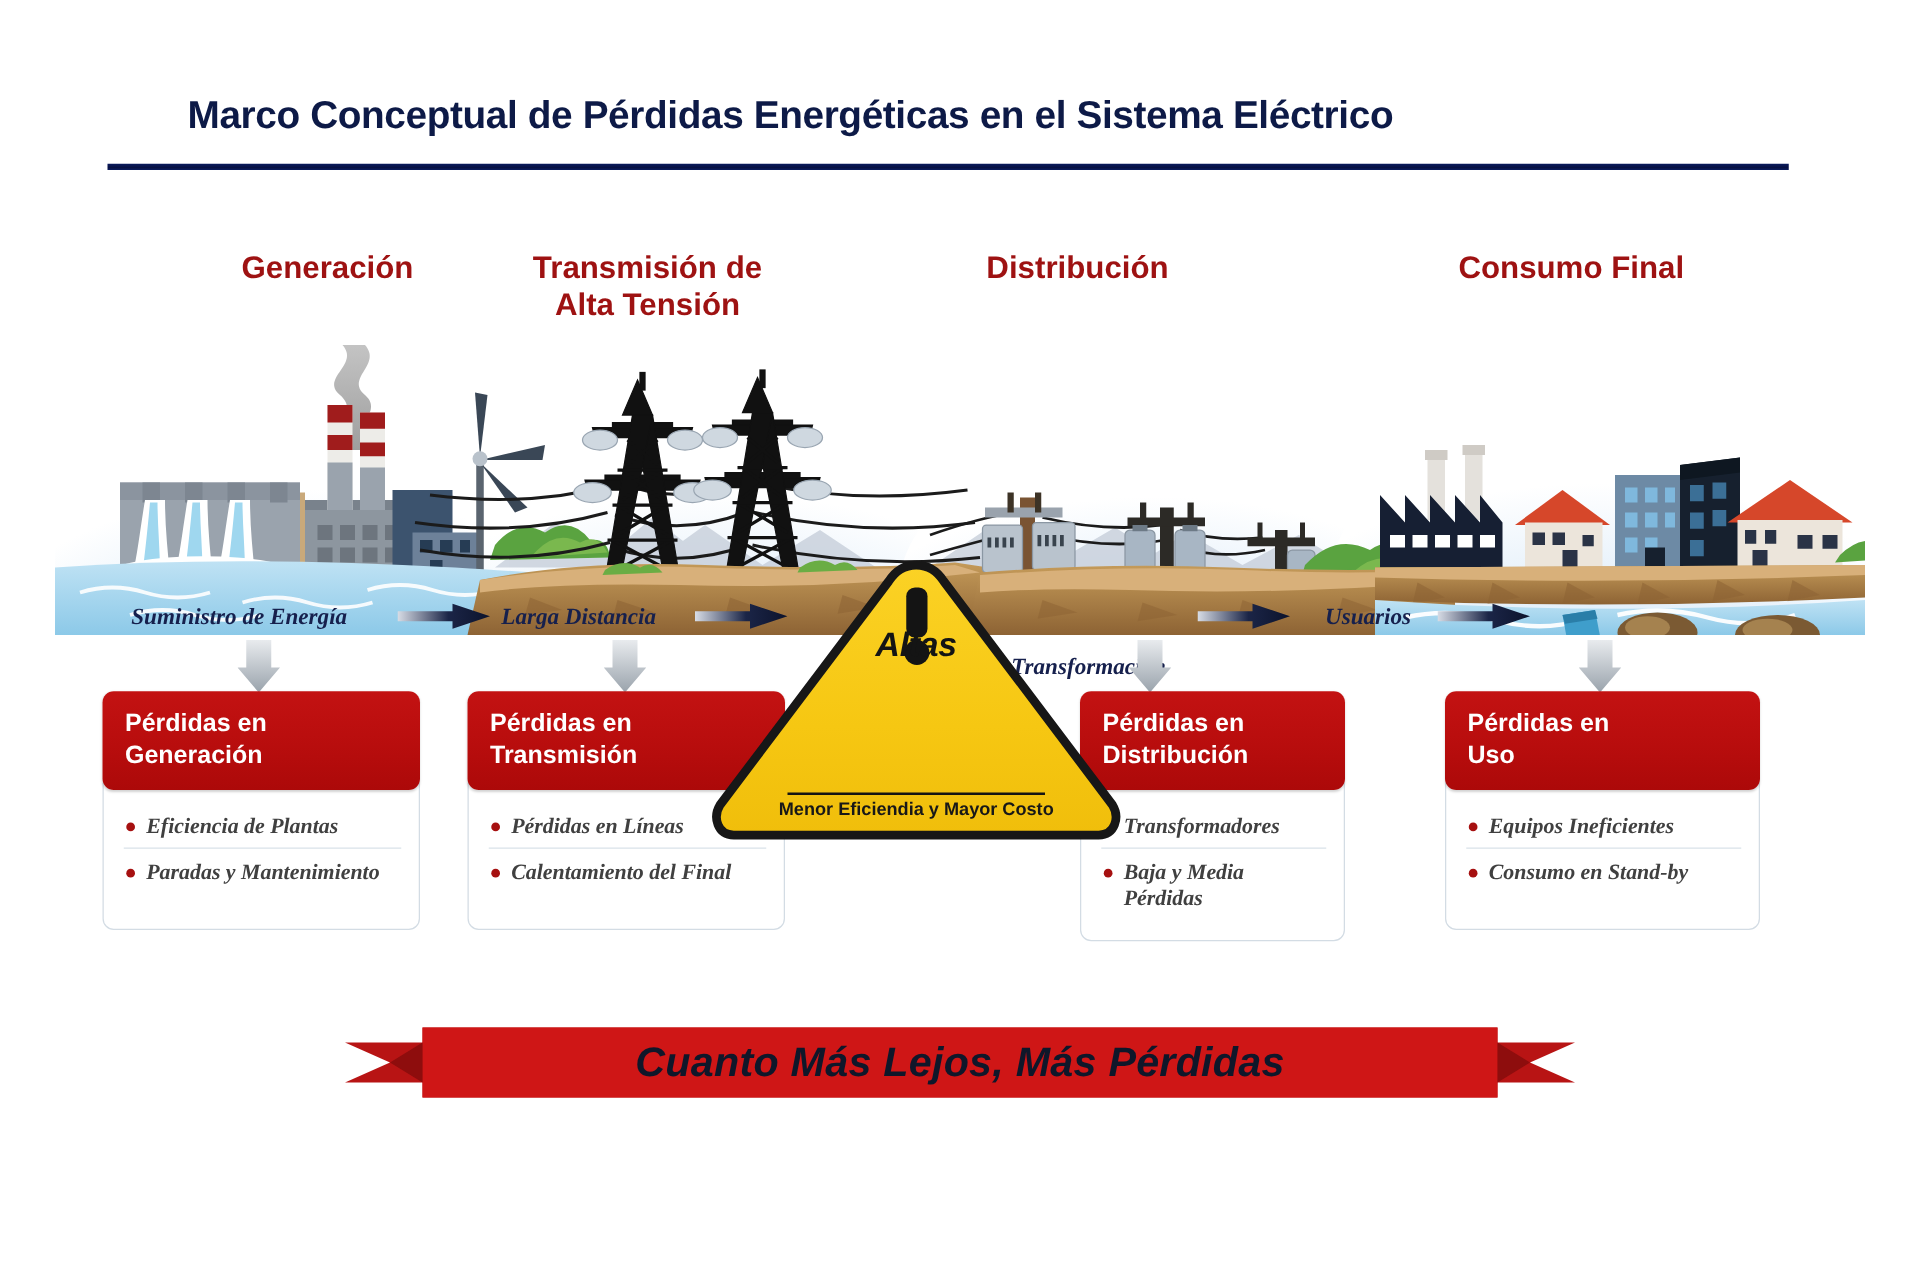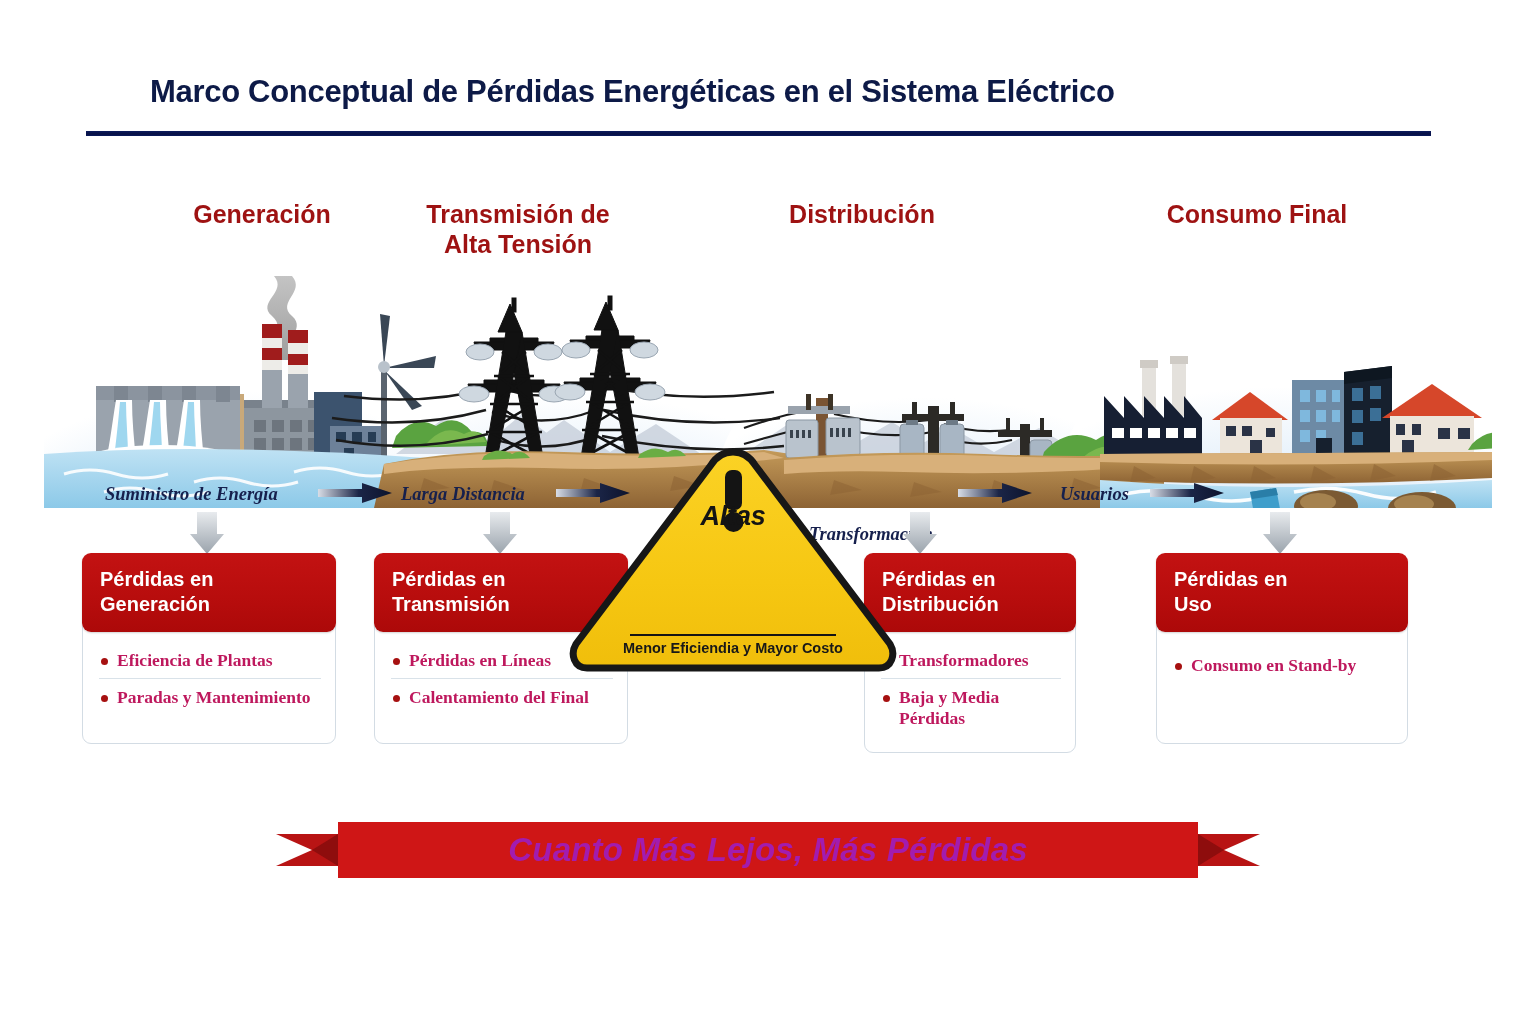--- a/index.html
+++ b/index.html
@@ -88,23 +88,24 @@
     padding: 3px 0 7px 2px;
     border-bottom: 1px solid #d9e2e9;
   }
   .bullet-row:last-child { border-bottom: none; padding-top: 8px; }
   .dot {
     width: 7px; height: 7px; border-radius: 50%;
     background: #a61010; flex: 0 0 7px; margin-top: 8px;
   }
   .bullet-text {
     font-family: "Liberation Serif", serif;
+    font-style: italic;
     font-weight: bold;
     font-size: 17.5px;
-    color: #be185d;
+    color: #404040;
     line-height: 1.2;
   }
 
   
   #warning { position: absolute; left: 568px; top: 446px; width: 330px; height: 228px; z-index: 6; }
   #warning-text {
     position: absolute; left: 568px; top: 446px; width: 330px; height: 228px;
     z-index: 7; pointer-events: none;
   }
   #warn-lines {
@@ -122,21 +123,21 @@
   }
   #warn-rule {
     position: absolute; left: 62px; right: 62px; top: 188px; height: 2px; background: #141414;
   }
 
   
   #banner { position: absolute; left: 276px; top: 812px; width: 984px; height: 76px; }
   #banner-text {
     position: absolute; left: 276px; top: 812px; width: 984px; height: 76px;
     display: flex; align-items: center; justify-content: center;
-    color: #a21caf; font-weight: bold; font-style: italic;
+    color: #0f172a; font-weight: bold; font-style: italic;
     font-size: 33px; letter-spacing: 0.2px;
     z-index: 2;
   }
 </style>
 </head>
 <body>
 
 <div class="stage">
 
   <div id="page-title">Marco Conceptual de Pérdidas Energéticas en el Sistema Eléctrico</div>
@@ -655,20 +656,24 @@
   </div>
 
   <div class="card" style="left:1156px; top:553px; width:252px;">
     <div class="card-head">
       <div>Pérdidas en</div>
       <div>Uso</div>
     </div>
     <div class="card-body">
       <div class="bullet-row">
         <span class="dot"></span>
+        <span class="bullet-text">Equipos Ineficientes</span>
+      </div>
+      <div class="bullet-row">
+        <span class="dot"></span>
         <span class="bullet-text">Consumo en Stand-by</span>
       </div>
     </div>
   </div>
 
   <svg id="warning" viewBox="0 0 330 228">
     <defs>
       <linearGradient id="yg" x1="0" y1="0" x2="0" y2="1">
         <stop offset="0%" stop-color="#fbd225"></stop>
         <stop offset="60%" stop-color="#f6c712"></stop>

